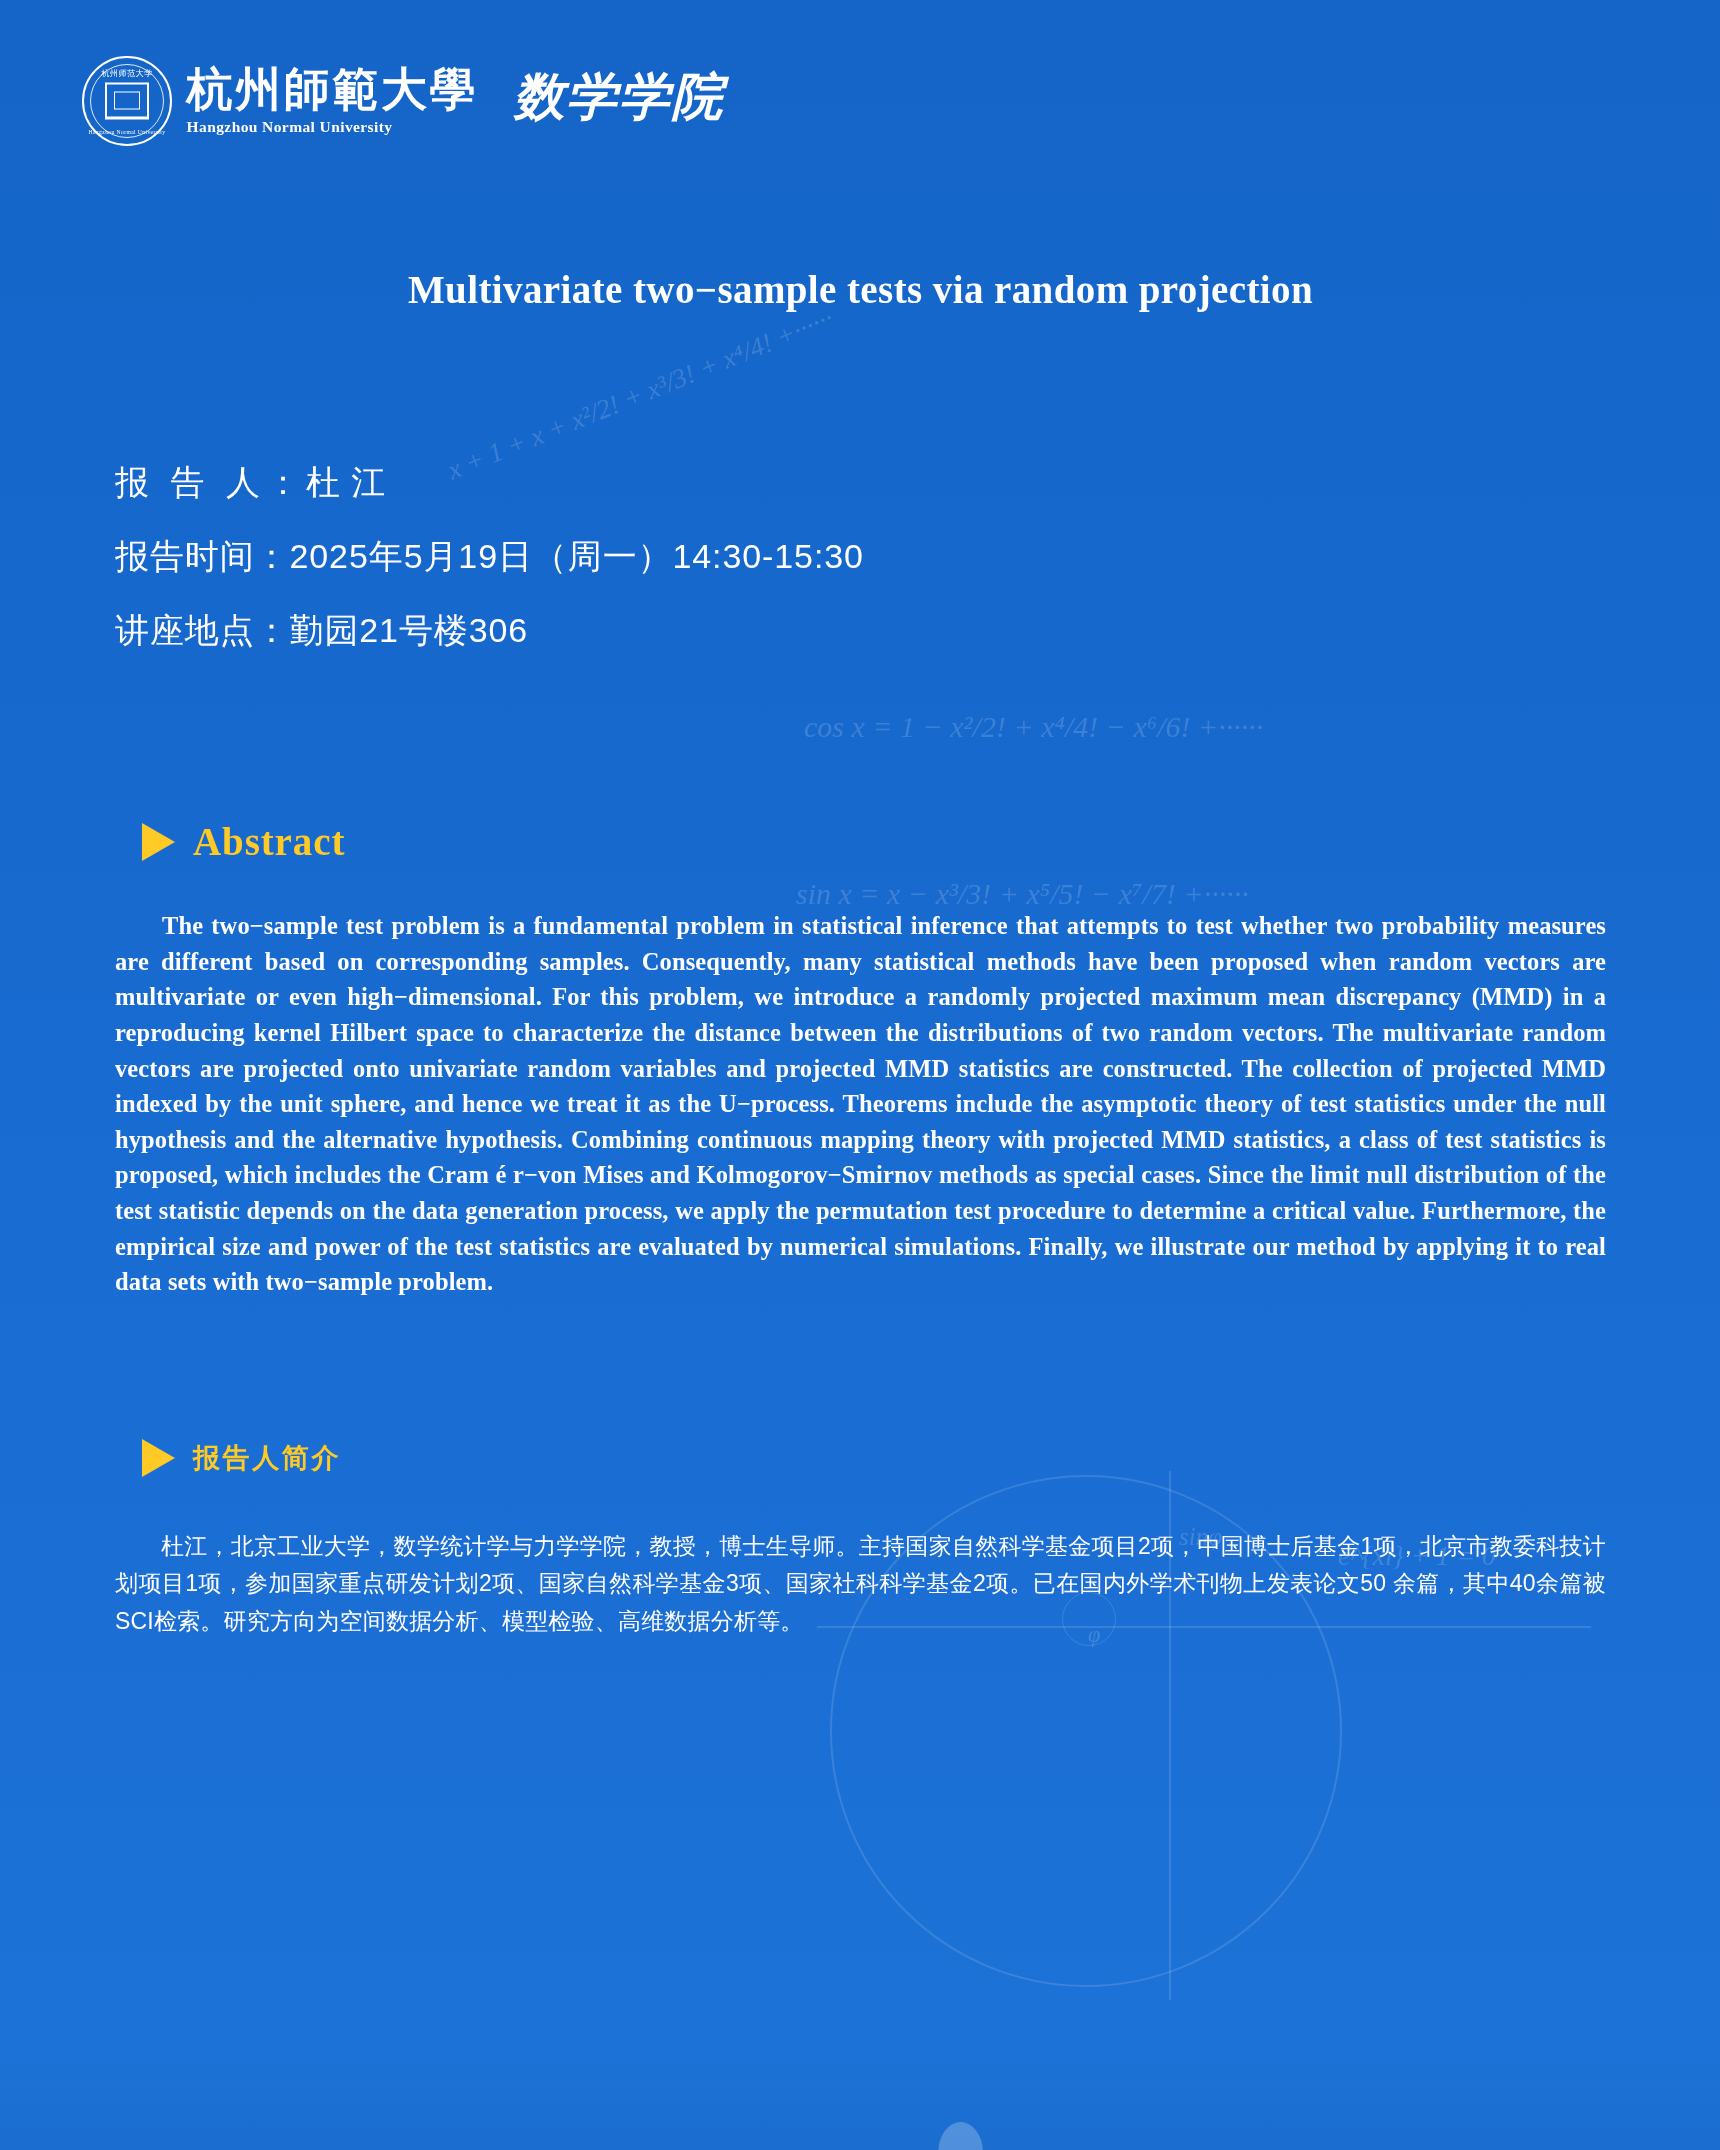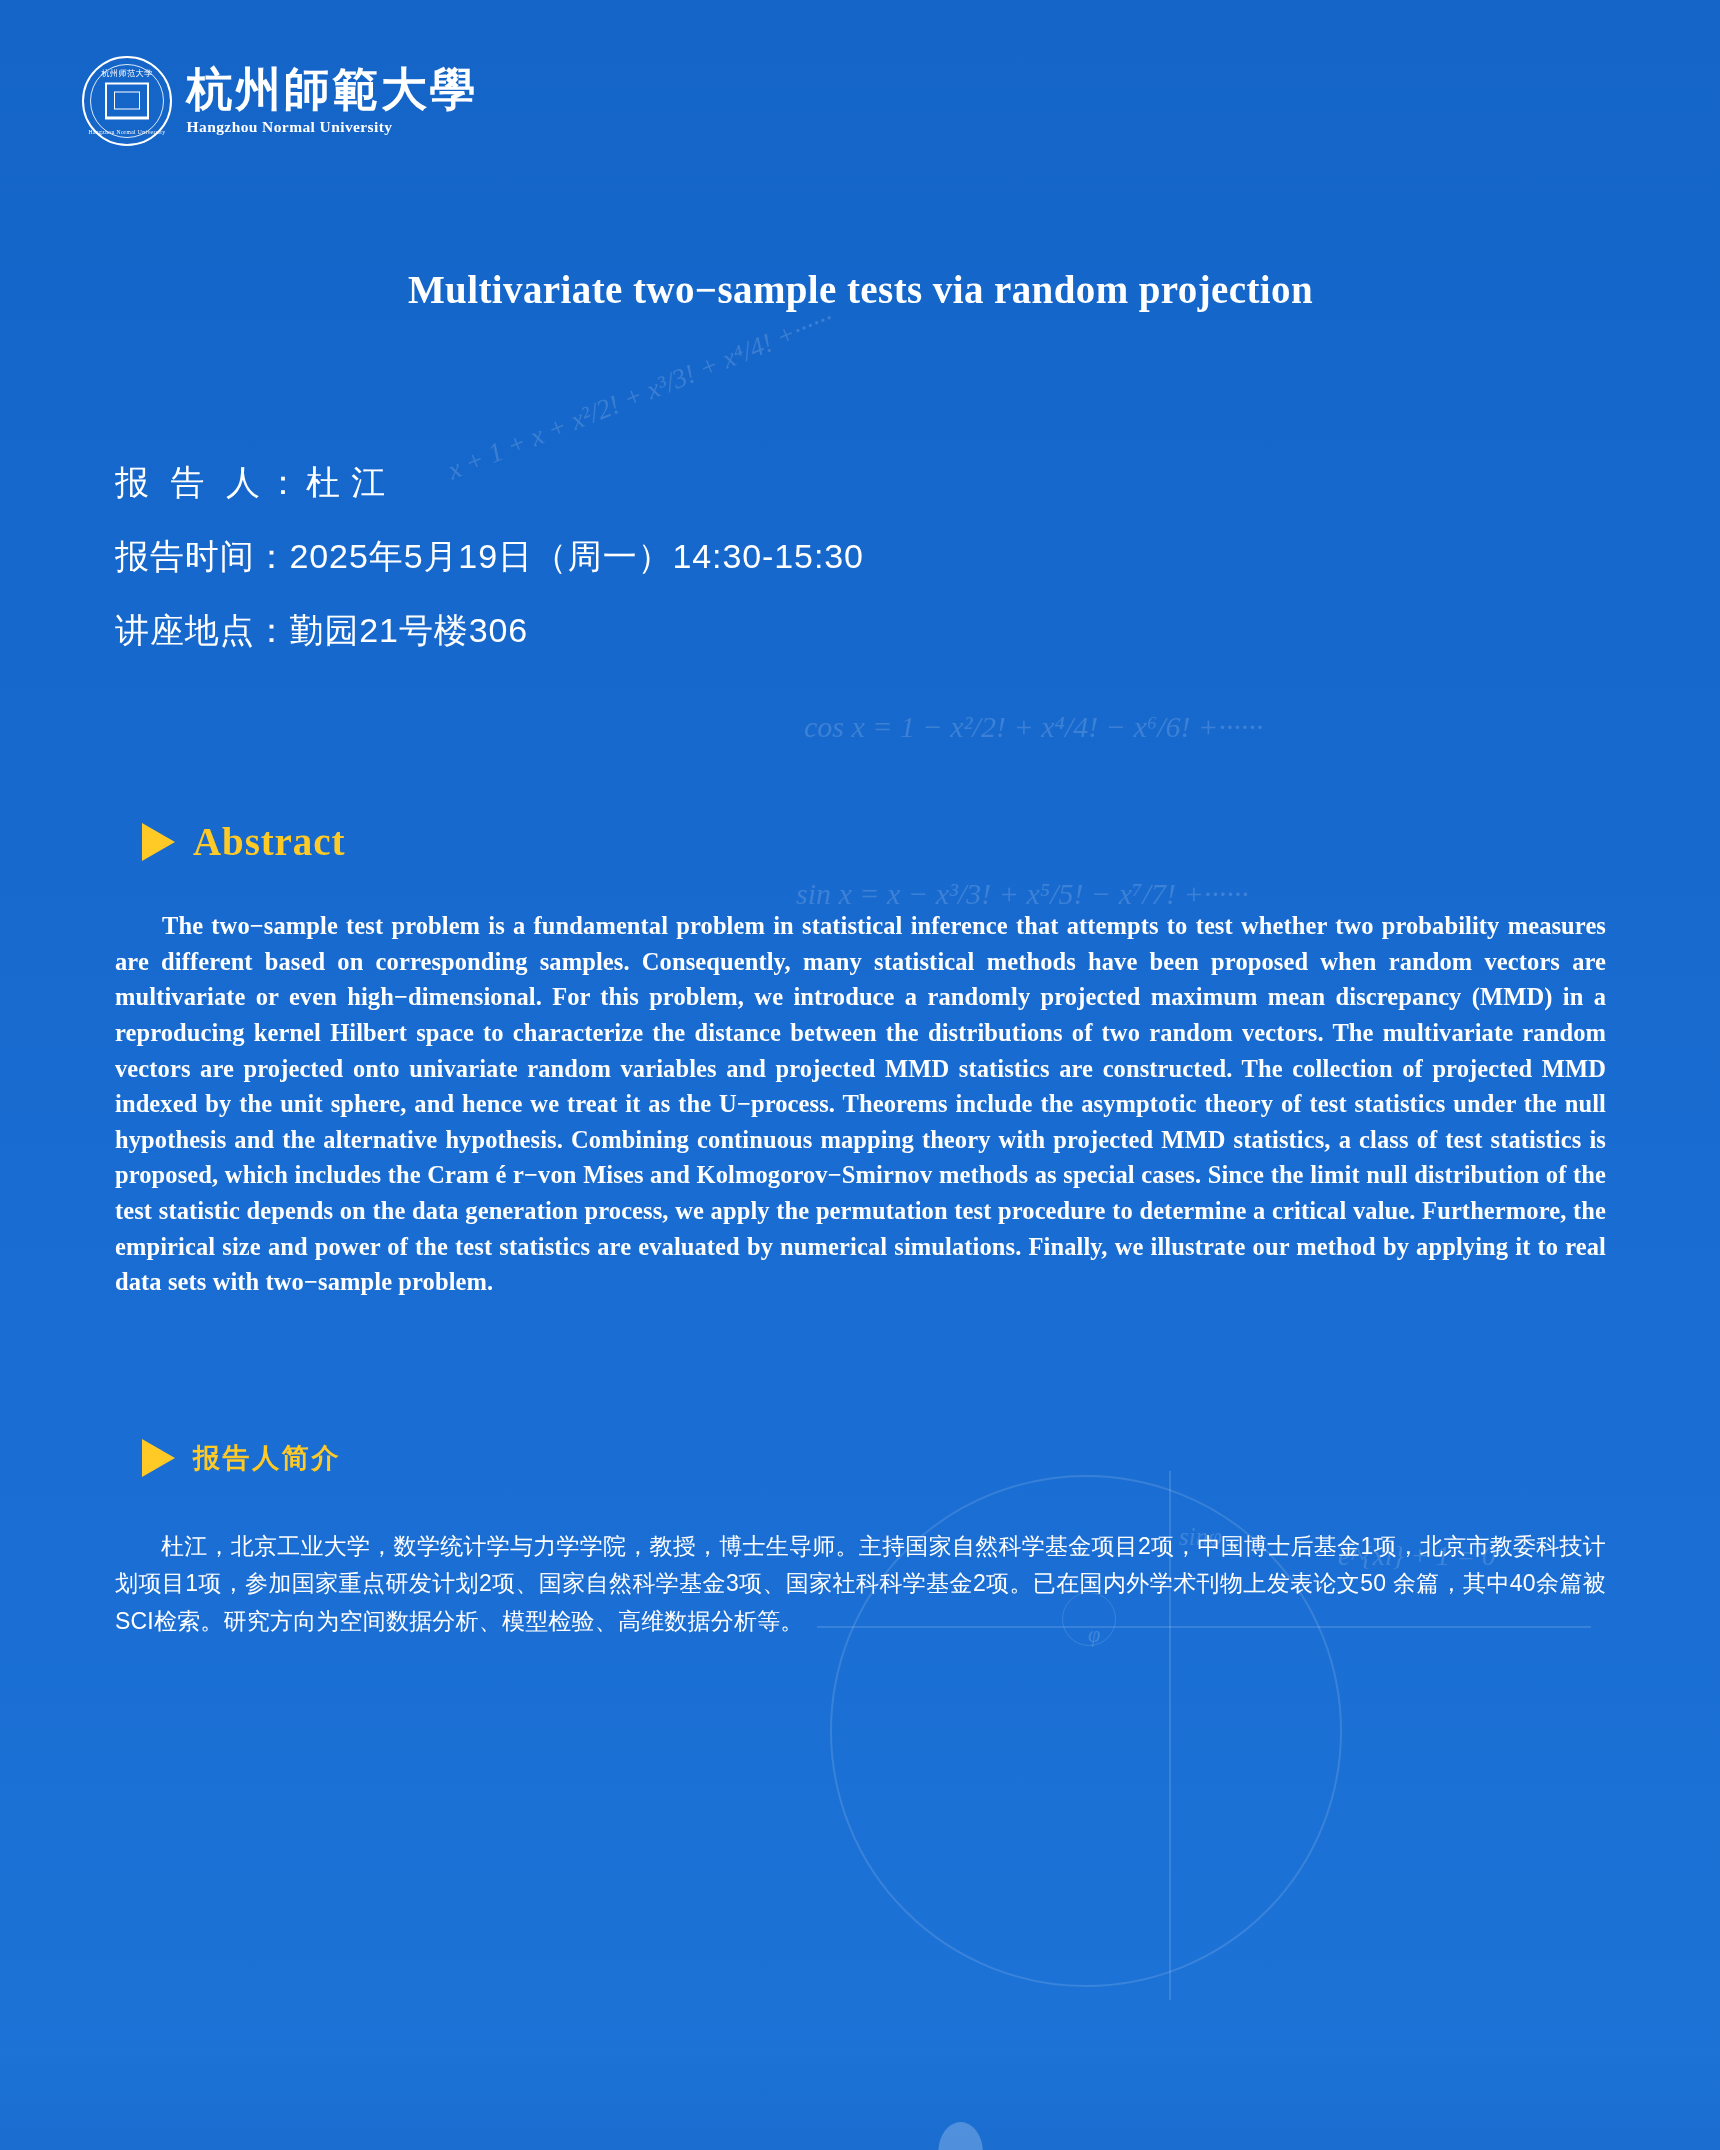--- a/index.html
+++ b/index.html
@@ -247,20 +247,21 @@
     <div class="logo-wrap">
       <div class="seal">
         <div class="seal-top-text">杭州师范大学</div>
         <div class="seal-inner"></div>
         <div class="seal-bottom-text">Hangzhou Normal University</div>
       </div>
       <div class="uni-names">
         <div class="uni-cn">杭州師範大學</div>
         <div class="uni-en">Hangzhou Normal University</div>
       </div>
+      <div class="school-cn">数学学院</div>
     </div>
   </div>
 
   <div class="main-title">Multivariate two−sample tests via random projection</div>
 
   <div class="info">
     <div class="info-line">
       <span class="lab">报 告 人：</span><span>杜 江</span>
     </div>
     <div class="info-line">

